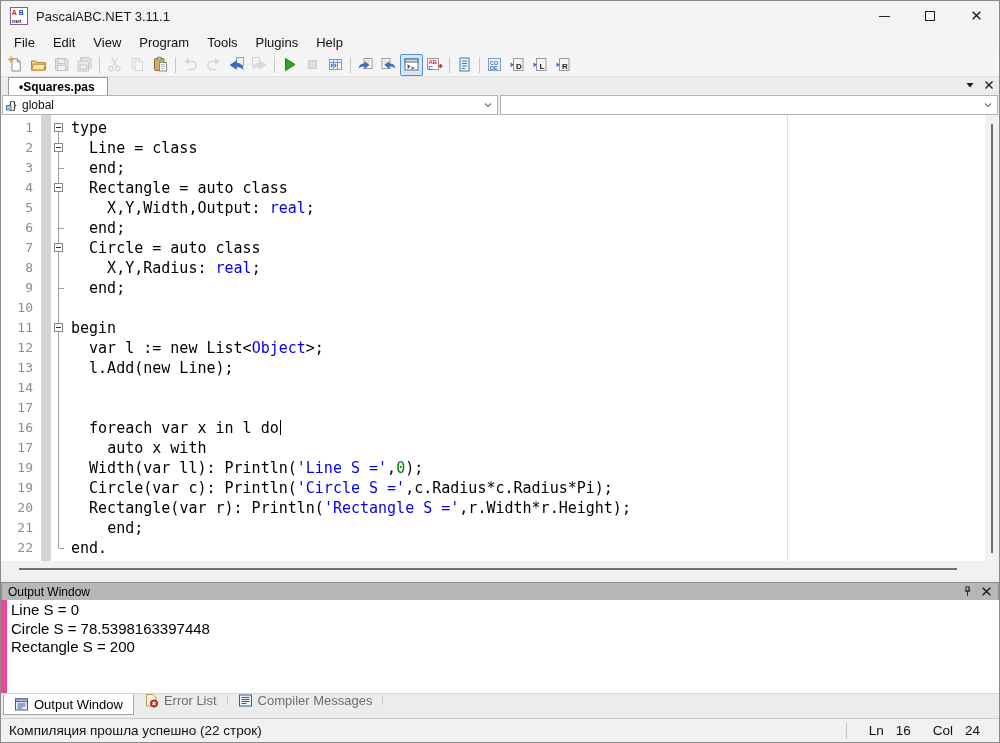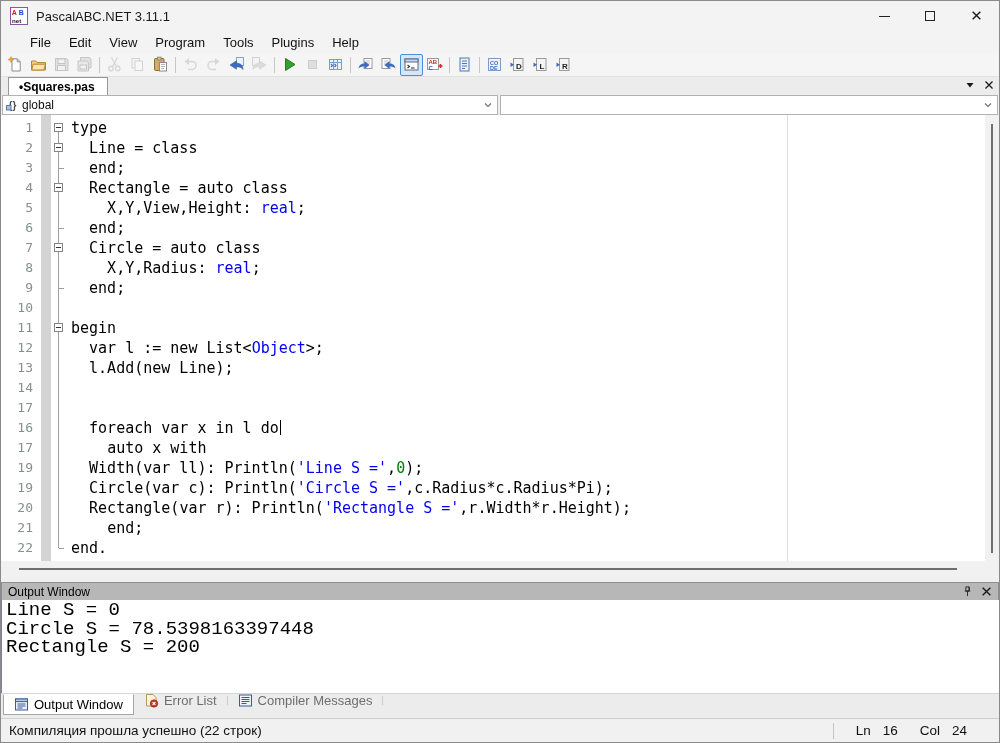--- a/index.html
+++ b/index.html
@@ -12,21 +12,21 @@
   .app-icon{width:18px;height:18px;margin-right:8px}
   .app-icon svg{width:18px;height:18px;display:block}
   .title-text{font-size:13px;color:#1a1a1a}
   .win-controls{margin-left:auto;display:flex;height:100%}
   .wbtn{width:46px;display:flex;align-items:center;justify-content:center;cursor:default}
   .glyph-min{width:11px;height:1px;background:#222}
   .glyph-max{width:10px;height:10px;border:1.2px solid #222}
   .wbtn svg{width:11px;height:11px}
 
   
-  .menubar{height:22px;flex:0 0 22px;display:flex;align-items:center;padding-left:20px;background:#f3f3f3;font-size:13px;color:#111}
+  .menubar{height:22px;flex:0 0 22px;display:flex;align-items:center;padding-left:4px;background:#f3f3f3;font-size:13px;color:#111}
   .menu-item{padding:2px 9px;border-radius:2px}
 
   
   .toolbar{height:24px;flex:0 0 24px;display:flex;align-items:center;padding-left:3px;background:#f5f5f5;border-bottom:1px solid #e2e2e2}
   .tb-btn{width:23px;height:22px;display:flex;align-items:center;justify-content:center;border:1px solid transparent}
   .tb-btn .tb-ic, .tb-btn svg{width:17px;height:17px;display:block}
   .tb-btn.disabled{opacity:.48;filter:grayscale(1)}
   .tb-btn.selected{background:#d6e6f8;border:1px solid #4a90d9;border-radius:2px}
   .tb-sep{width:1px;height:16px;background:#c6c6c6;margin:0 3px}
 
@@ -72,35 +72,35 @@
   .vthumb{position:absolute;left:6px;width:2px;top:9px;bottom:8px;background:#6f6f6f}
   .hscroll{position:absolute;left:0;right:14px;bottom:0;height:16px;background:#f1f1f1}
   .hthumb{position:absolute;top:7px;height:2px;left:18px;right:28px;background:#6f6f6f}
   .scroll-corner{position:absolute;right:0;bottom:0;width:14px;height:16px;background:#f1f1f1}
 
   
   .splitter{height:5px;flex:0 0 5px;background:#f0f0f0}
   .outheader{height:18px;flex:0 0 18px;background:#b7b7b7;border:1px solid #8e8e8e;border-bottom:none;display:flex;align-items:center;padding:0 6px;font-size:12px;color:#000}
   .oh-icons{margin-left:auto;display:flex;gap:8px;align-items:center}
   .oh-icons svg{width:11px;height:11px;display:block}
-  .outbody{height:93px;flex:0 0 93px;background:#fff;border-left:1px solid #ec4899;padding:1px 0 0 4px;font-family:Liberation Mono, monospace;font-size:19px;line-height:18.5px;color:#000}
+  .outbody{height:93px;flex:0 0 93px;background:#fff;border-left:6px solid #ec4899;padding:1px 0 0 4px;font-family:Liberation Sans, sans-serif;font-size:15px;line-height:18.5px;color:#000}
 
   
   .bottomtabs{height:25px;flex:0 0 25px;background:#ececec;display:flex;align-items:stretch;padding-left:2px;border-top:1px solid #d6d6d6}
   .btab{display:flex;align-items:center;gap:5px;padding:0 10px;font-size:13px;color:#6e6e6e;border-right:1px solid #c9c9c9;margin:2px 0 13px 0}
   .btab.active{background:#fff;border:1px solid #a6a6a6;border-top:1px solid #fff;color:#000;margin:0 0 3px 0}
   .btab svg{width:15px;height:15px;display:block}
 
   
   .statusbar{height:24px;flex:0 0 24px;display:flex;align-items:center;padding:0 8px;font-size:13.5px;color:#111;background:#f1f1f1;border-top:1px solid #cfcfcf}
   .status-right{margin-left:auto;display:flex;align-items:center;padding-right:8px;font-size:13.5px}
   .sb-sep{width:1px;height:16px;background:#c4c4c4;margin-right:22px}
   .sb-lbl{margin-right:12px}
   .sb-val{margin-right:22px}
-  .sb-val:last-child{margin-right:16px}
+  .sb-val:last-child{margin-right:3px}
 </style>
 </head>
 <body>
 
 <div class="win">
 
   <div class="titlebar">
     <span class="app-icon">
         <svg viewBox="0 0 18 18">
           <rect x="0.5" y="0.5" width="17" height="17" fill="#fff" stroke="#8a56a8"></rect>
@@ -427,21 +427,21 @@
             <div class="fmark f-box"></div>
           </span>
           <span class="code"><span class="c-pl">  Rectangle = </span><span class="c-kw">auto</span><span class="c-pl"> </span><span class="c-kw">class</span></span>
         </div>
         <div class="code-row">
           <span class="ln">5</span>
           <span class="fold-spacer"></span>
           <span class="fold">
             <div class="fmark f-v"></div>
           </span>
-          <span class="code"><span class="c-pl">    X,Y,View,Height: </span><span class="c-typ">real</span><span class="c-pl">;</span></span>
+          <span class="code"><span class="c-pl">    X,Y,Width,Output: </span><span class="c-typ">real</span><span class="c-pl">;</span></span>
         </div>
         <div class="code-row">
           <span class="ln">6</span>
           <span class="fold-spacer"></span>
           <span class="fold">
             <div class="fmark f-v"></div>
             <div class="fmark f-h"></div>
           </span>
           <span class="code"><span class="c-pl">  </span><span class="c-kw">end</span><span class="c-pl">;</span></span>
         </div>

